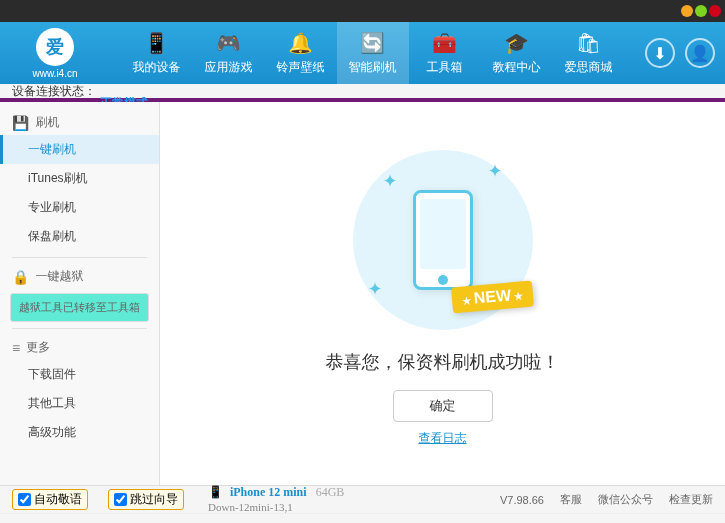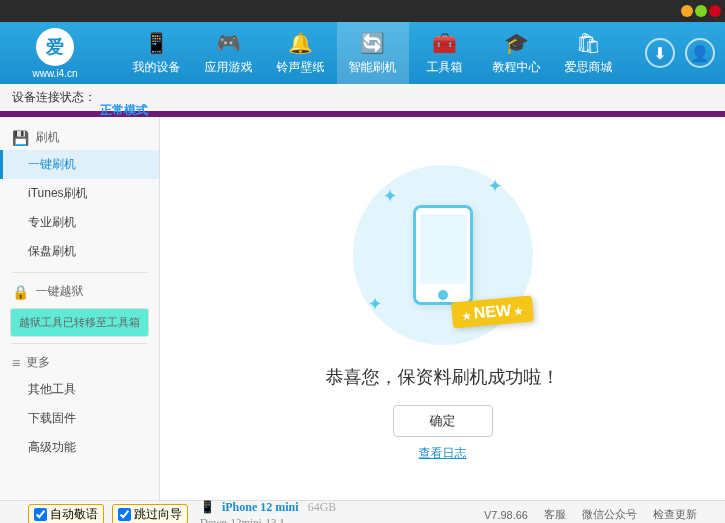--- a/index.html
+++ b/index.html
@@ -78,23 +78,23 @@
       border-radius: 50%;
       border: 2px solid rgba(255,255,255,0.7);
       display: flex; align-items: center; justify-content: center;
       color: #fff;
       font-size: 16px;
       cursor: pointer;
     }
 
     
     .status-bar {
-      height: 33px;
+      height: 18px;
       background: #f5f5f5;
-      border-bottom: 6px solid #701a75;
+      border-bottom: 4px solid #701a75;
       display: flex;
       align-items: center;
       padding: 0 12px;
       font-size: 12px;
       color: #333;
     }
     .status-normal {
       color: #2196F3;
       font-weight: bold;
       margin-left: 4px;
@@ -305,22 +305,22 @@
       height: 56px;
       background: #f5f5f5;
       border-top: 1px solid #ddd;
       display: flex;
       flex-direction: column;
     }
     .bottom-row1 {
       height: 28px;
       display: flex;
       align-items: center;
-      padding: 0 28px;
-      gap: 8px;
+      padding: 0 12px;
+      gap: 20px;
       border-bottom: 1px solid #eee;
     }
 
     .win-controls {
       display: flex;
       gap: 2px;
       margin-left: 8px;
     }
     .win-btn {
       width: 12px; height: 12px;
@@ -426,24 +426,24 @@
     </div>
 
     <div class="sidebar-divider"></div>
 
     <div class="sidebar-section">
       <div class="sidebar-section-title">
         <span class="section-icon">≡</span>
         <span>更多</span>
       </div>
       <div class="sidebar-item">
+        <span>下载固件</span>
+      </div>
+      <div class="sidebar-item">
         <span>其他工具</span>
-      </div>
-      <div class="sidebar-item">
-        <span>下载固件</span>
       </div>
       <div class="sidebar-item">
         <span>高级功能</span>
       </div>
     </div>
   </div>
 
   <div class="content-area">
     <div class="success-illustration">
       <div class="phone-bg">

